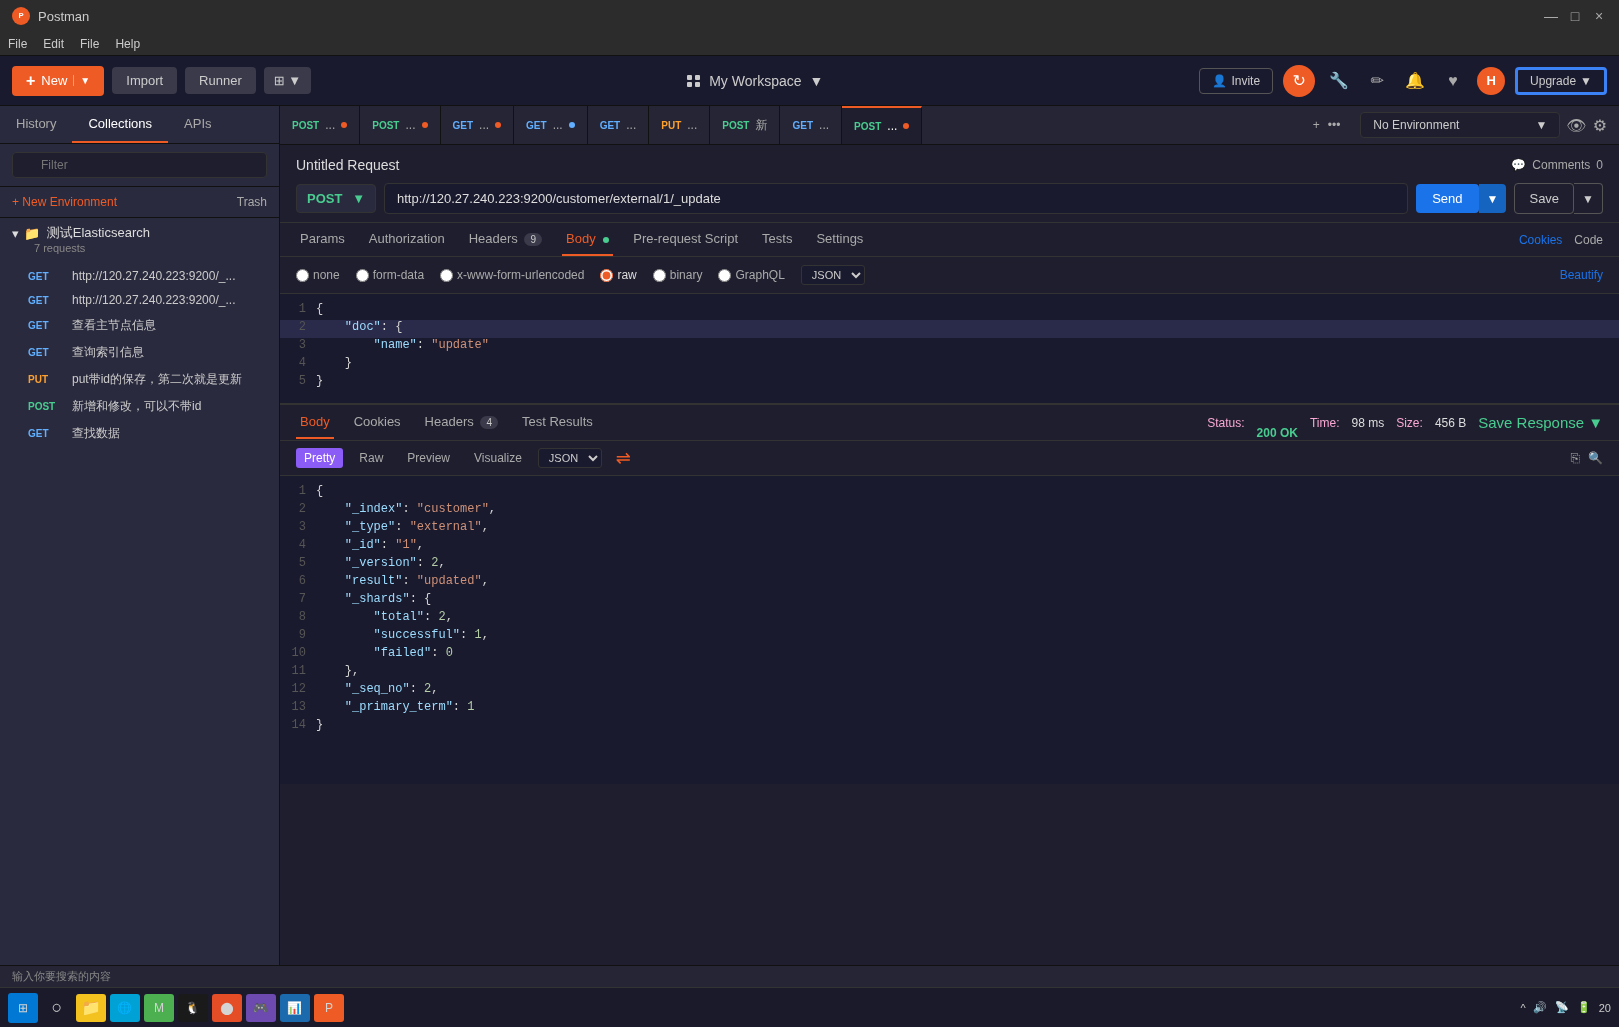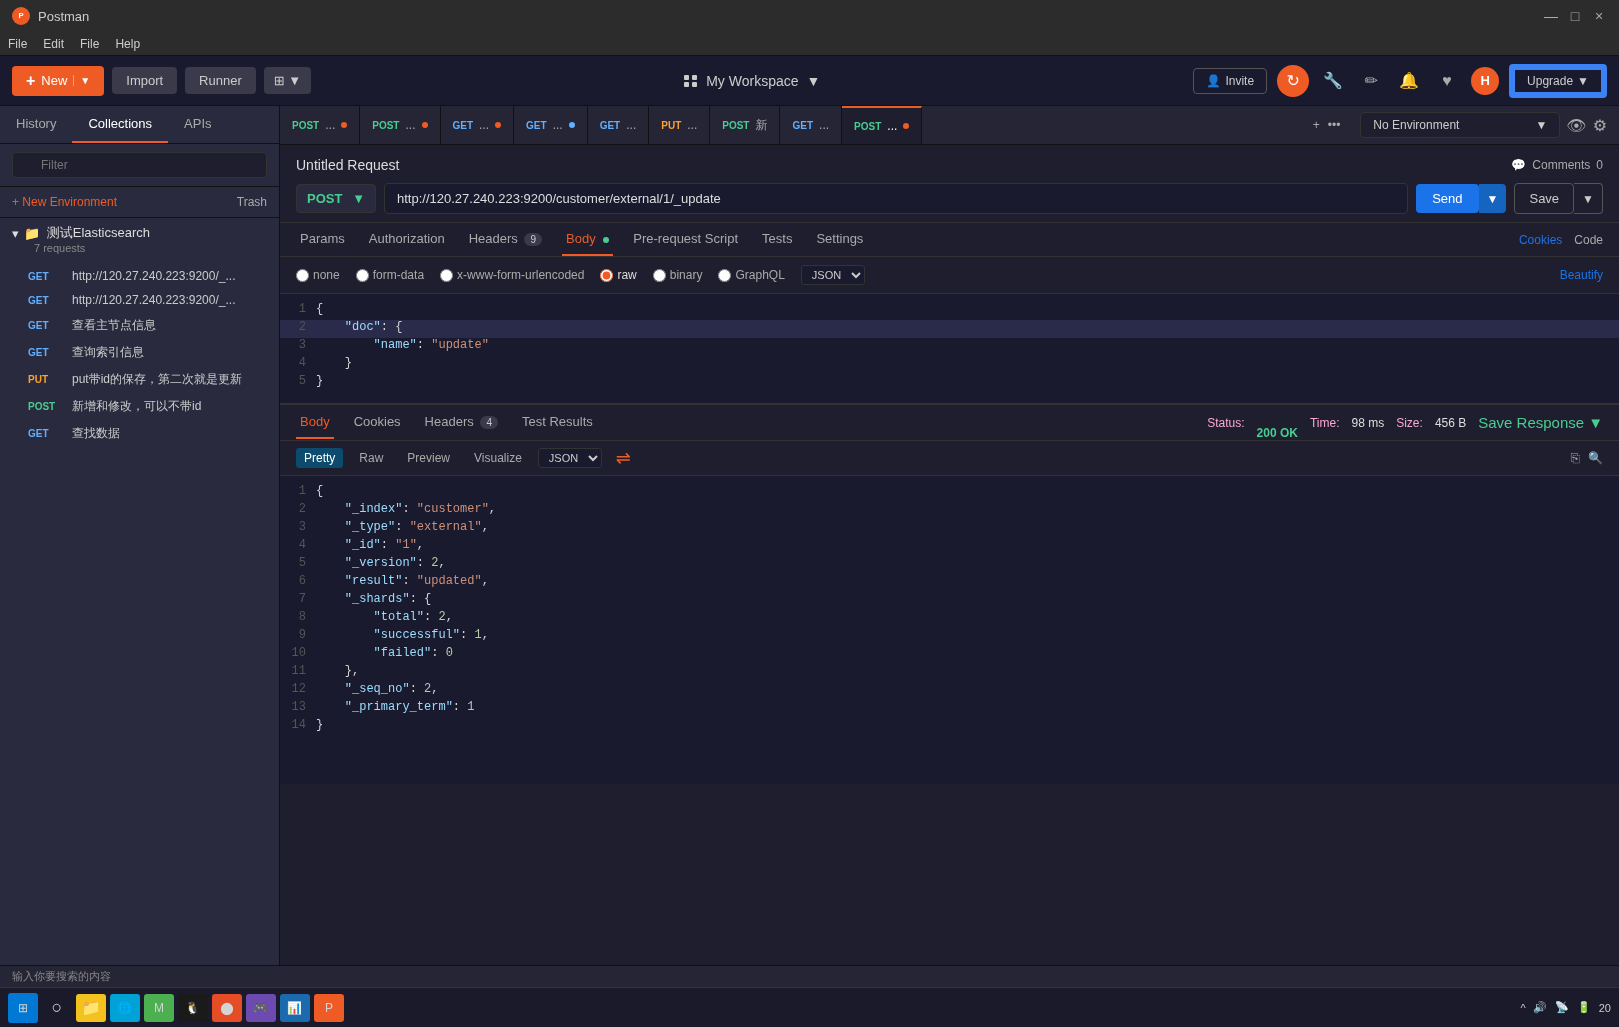--- a/index.html
+++ b/index.html
@@ -16,21 +16,21 @@
 
     
     .toolbar { background: #1a1a2e; height: 50px; display: flex; align-items: center; padding: 0 12px; gap: 8px; border-bottom: 1px solid #111; }
     .btn-new { background: #ef5b25; color: white; border: none; border-radius: 4px; padding: 6px 14px; font-size: 13px; cursor: pointer; display: flex; align-items: center; gap: 6px; font-weight: 500; }
     .btn-new .arrow { border-left: 1px solid rgba(255,255,255,0.4); padding-left: 6px; font-size: 10px; }
     .btn-toolbar { background: #3a3a4a; color: #ccc; border: none; border-radius: 4px; padding: 6px 14px; font-size: 13px; cursor: pointer; }
     .workspace-center { flex: 1; display: flex; justify-content: center; align-items: center; gap: 8px; color: #ccc; font-size: 14px; font-weight: 500; }
     .toolbar-right { display: flex; align-items: center; gap: 10px; }
     .toolbar-icon { width: 28px; height: 28px; border-radius: 50%; background: transparent; display: flex; align-items: center; justify-content: center; color: #aaa; font-size: 16px; cursor: pointer; }
     .avatar { width: 28px; height: 28px; border-radius: 50%; background: #ef5b25; display: flex; align-items: center; justify-content: center; color: white; font-weight: bold; font-size: 13px; }
-    .btn-upgrade { background: transparent; border: 6px solid #3b82f6; color: #ccc; border-radius: 4px; padding: 4px 12px; font-size: 12px; cursor: pointer; display: flex; align-items: flex-start; gap: 4px; }
+    .btn-upgrade { background: transparent; border: 3px solid #3b82f6; color: #ccc; border-radius: 4px; padding: 4px 12px; font-size: 12px; cursor: pointer; display: flex; align-items: flex-start; gap: 4px; }
     .refresh-btn { width: 32px; height: 32px; border-radius: 50%; background: #ef5b25; display: flex; align-items: center; justify-content: center; color: white; font-size: 16px; cursor: pointer; }
     .invite-btn { background: transparent; border: 1px solid #555; color: #ccc; border-radius: 4px; padding: 5px 12px; font-size: 12px; cursor: pointer; display: flex; align-items: center; gap: 4px; }
 
     
     .main { display: flex; height: calc(1027px - 32px - 24px - 50px); }
 
     
     .sidebar { width: 280px; background: #2a2a3e; border-right: 1px solid #111; display: flex; flex-direction: column; flex-shrink: 0; }
     .sidebar-tabs { display: flex; border-bottom: 1px solid #111; }
     .sidebar-tab { padding: 10px 16px; color: #aaa; font-size: 13px; cursor: pointer; border-bottom: 2px solid transparent; }
@@ -107,21 +107,21 @@
     .resp-tab.active { color: #ef5b25; border-bottom: 2px solid #ef5b25; }
     .resp-tab-count { background: #3a3a4a; color: #ccc; border-radius: 10px; padding: 1px 6px; font-size: 10px; margin-left: 3px; }
     .response-meta { margin-left: auto; display: flex; align-items: center; gap: 12px; font-size: 12px; }
     .status-ok { color: #49cc90; font-weight: bold; margin-top: 21px; }
     .status-label { color: #f9a8d4; }
     .save-response-btn { color: #49cc90; font-size: 15px; cursor: pointer; display: flex; align-items: center; gap: 4px; }
 
     
     .resp-options { display: flex; align-items: center; gap: 8px; padding: 6px 16px; border-bottom: 1px solid #333; }
     .resp-opt-btn { background: transparent; border: none; color: #aaa; font-size: 12px; cursor: pointer; padding: 3px 8px; border-radius: 3px; }
-    .resp-opt-btn.active { color: #fff; background: #0c4a6e; }
+    .resp-opt-btn.active { color: #fff; background: #8b5cf6; }
     .resp-json-select { background: #1a1a2e; border: 1px solid #333; color: #ccc; border-radius: 3px; padding: 2px 6px; font-size: 11px; cursor: pointer; }
     .resp-right-icons { margin-left: auto; display: flex; gap: 8px; color: #aaa; }
 
     
     ::-webkit-scrollbar { width: 6px; height: 6px; }
     ::-webkit-scrollbar-track { background: #1a1a2e; }
     ::-webkit-scrollbar-thumb { background: #444; border-radius: 3px; }
     .env-select { background: #1e1e2e; border: 1px solid #333; color: #ccc; border-radius: 4px; padding: 5px 12px; font-size: 12px; min-width: 200px; cursor: pointer; display: flex; align-items: center; justify-content: space-between; }
     .env-icon { cursor: pointer; font-size: 16px; }
   </style>

